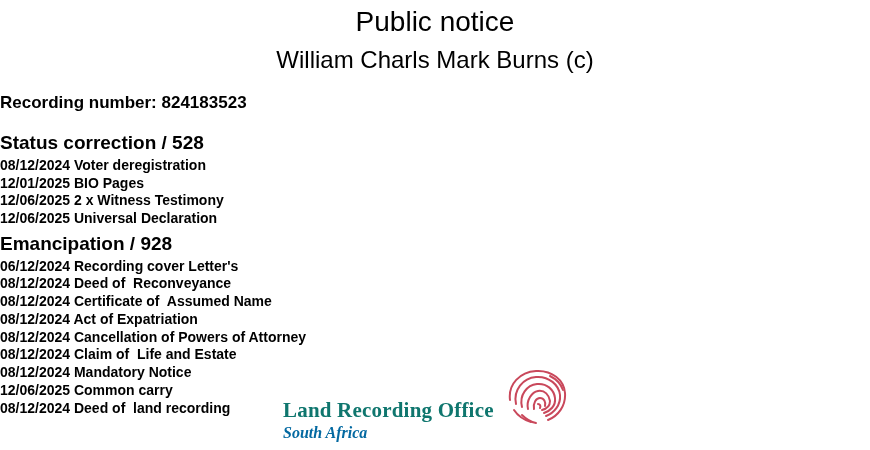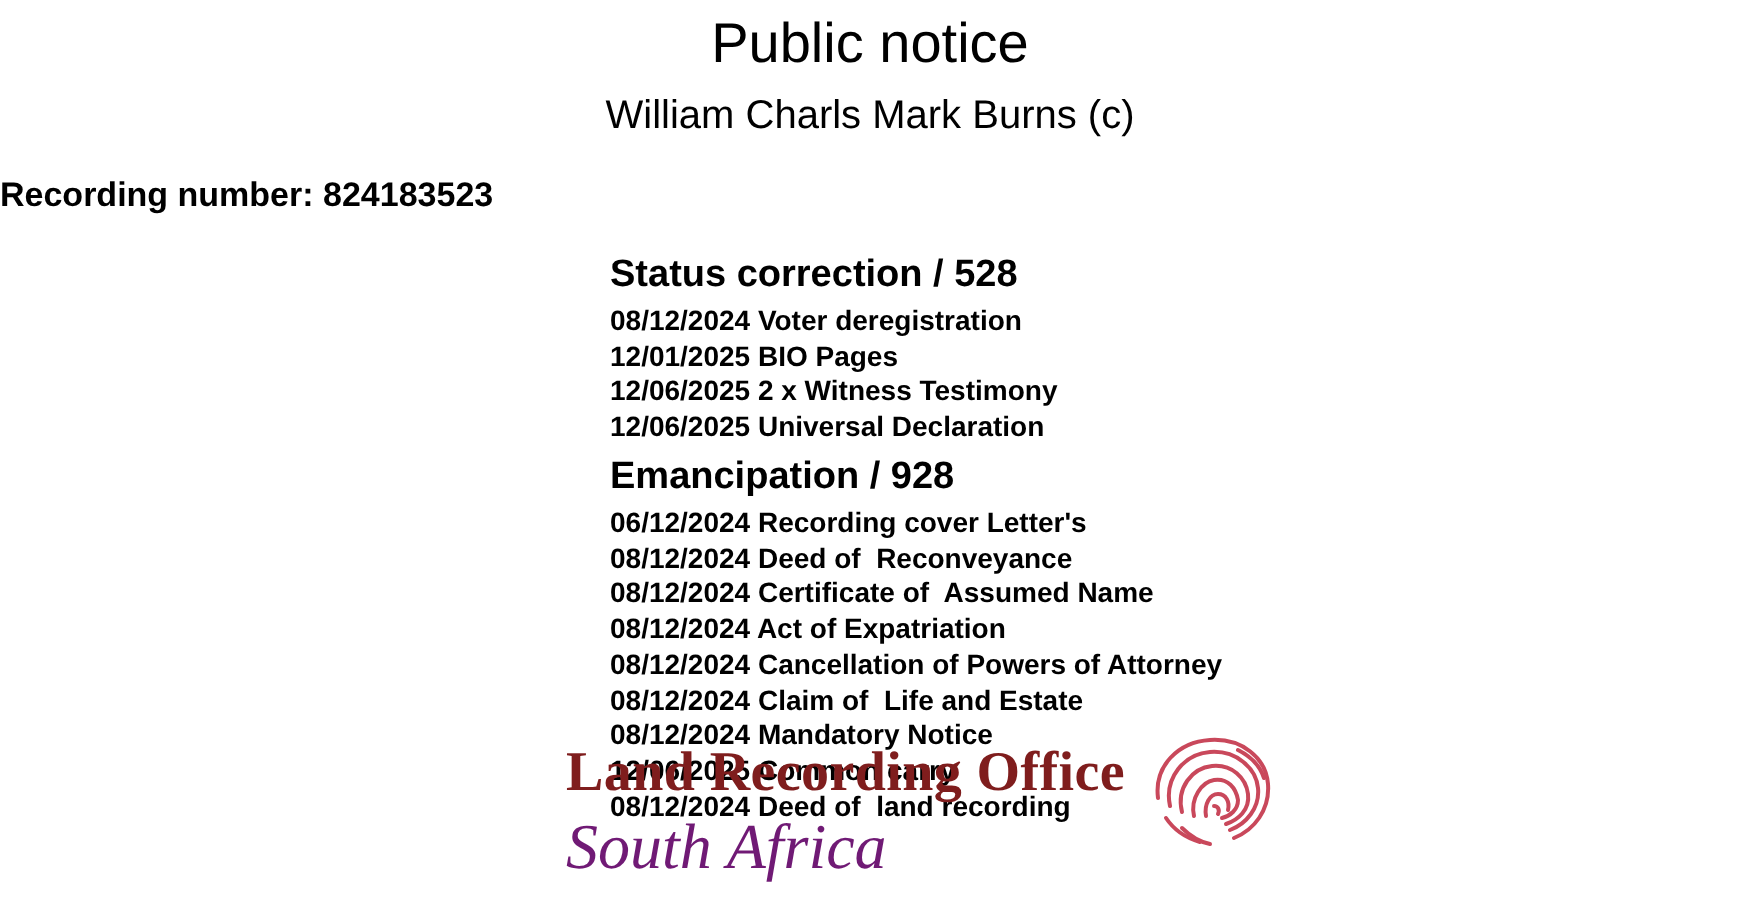--- a/index.html
+++ b/index.html
@@ -24,34 +24,33 @@
     text-align: center;
     font-size: 28px;
     font-weight: 400;
     letter-spacing: 0px;
     margin: 6px 0 0 0;
     line-height: 1.15;
     font-family: "Liberation Sans", sans-serif;
   }
   .subtitle {
     text-align: center;
-    font-size: 20px;
+    font-size: 24px;
     font-weight: 400;
     margin: 8px 0 0 0;
     line-height: 1.2;
   }
   .recording {
     text-align: left;
     font-size: 17px;
     font-weight: bold;
     margin: 18px 0 0 0;
   }
   .body-block {
     margin-top: 18px;
-    padding-left: 305px;
   }
   .section-head {
     font-size: 19px;
     font-weight: bold;
     margin: 0 0 2px 0;
     line-height: 1.25;
   }
   .section-head.second {
     margin-top: 4px;
   }
@@ -67,33 +66,34 @@
     bottom: 14px;
     display: flex;
     align-items: flex-end;
   }
   .footer-text {
     display: flex;
     flex-direction: column;
   }
   .org-name {
     font-family: "Liberation Serif", serif;
-    font-size: 28px;
+    font-size: 21px;
     font-weight: bold;
-    color: #7f1d1d;
+    color: #0f766e;
     line-height: 1.1;
     letter-spacing: 0.2px;
   }
   .org-sub {
     font-family: "Liberation Serif", serif;
     font-style: italic;
-    font-size: 32px;
-    color: #701a75;
+    font-size: 16px;
+    color: #0369a1;
     line-height: 1.15;
     margin-top: 2px;
+    font-weight: bold;
   }
   .seal {
     margin-left: 10px;
     margin-bottom: 12px;
   }
 </style>
 </head>
 <body>
 
 <div class="page">

